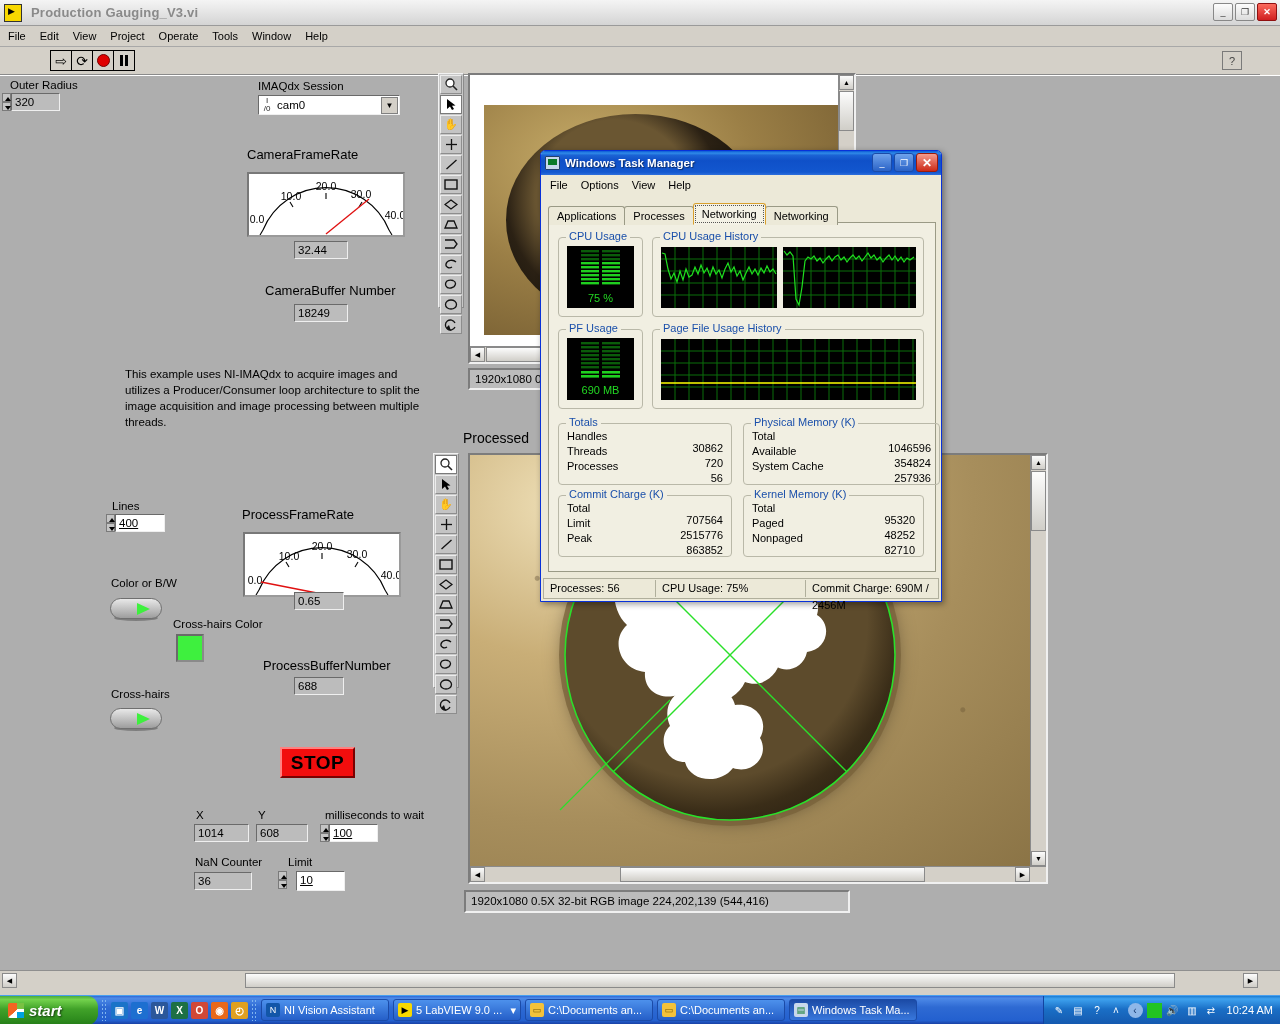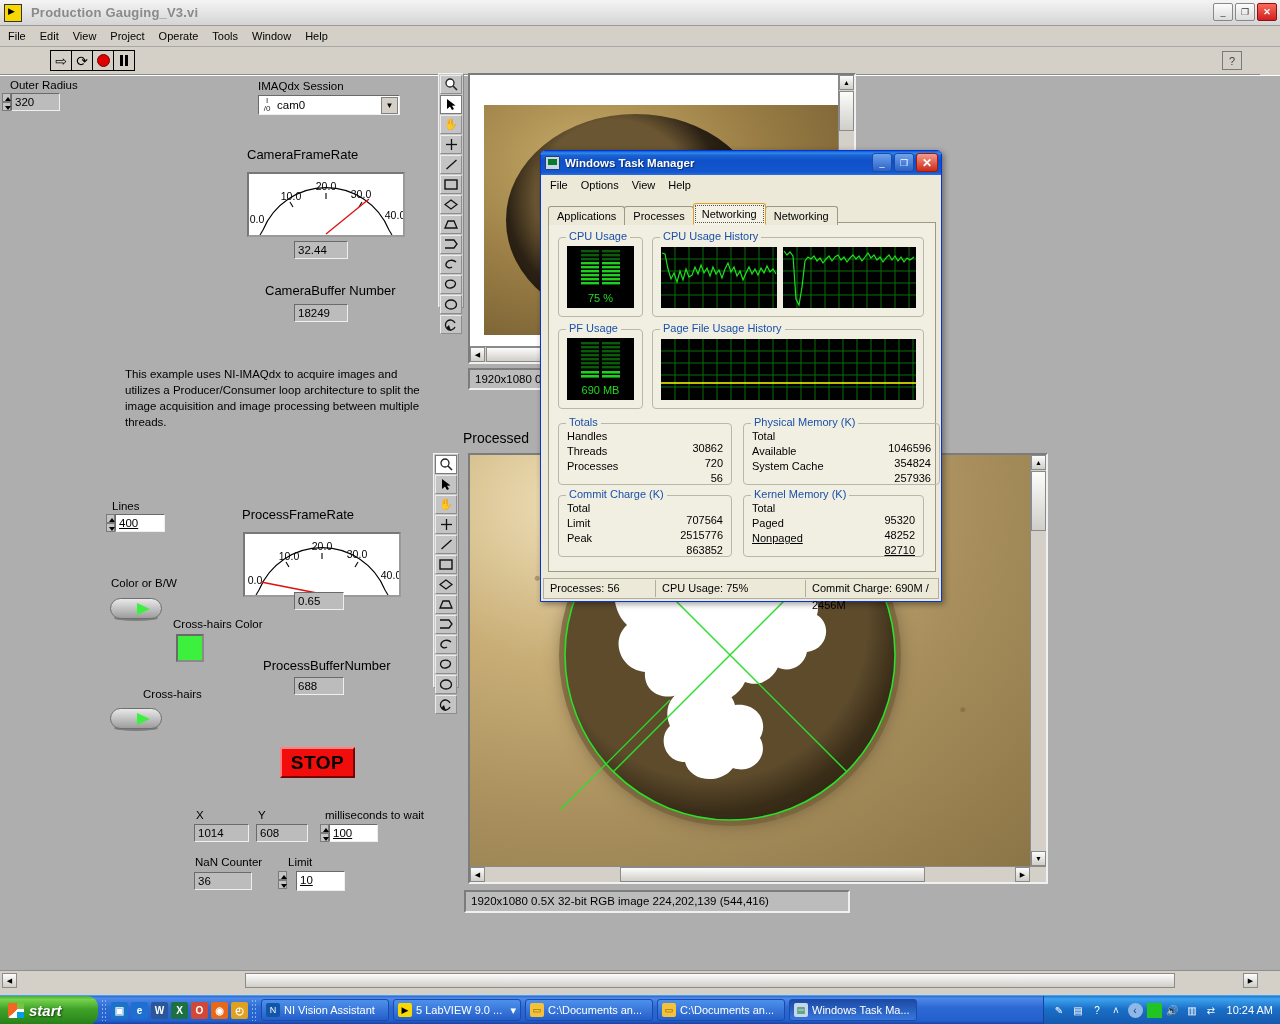--- a/index.html
+++ b/index.html
@@ -325,21 +325,21 @@
     <div class="lbl" style="left:111px; top:501px;">Color or B/W</div>
     <div class="toggle" style="left:110px; top:520px;">
       <div class="shadow"></div>
       <div class="body"></div>
       <div class="led"></div>
     </div>
 
     <div class="lbl" style="left:173px; top:542px;">Cross-hairs Color</div>
     <div class="color-box" style="left:176px; top:558px;"></div>
 
-    <div class="lbl" style="left:111px; top:612px;margin-left:32px;">Cross-hairs</div>
+    <div class="lbl" style="left:111px; top:612px;">Cross-hairs</div>
     <div class="toggle" style="left:110px; top:630px;">
       <div class="shadow"></div>
       <div class="body"></div>
       <div class="led"></div>
     </div>
 
     <div class="lbl" style="left:263px; top:582px; font-size:13px;">ProcessBufferNumber</div>
     <div class="num-ind" style="left:294px; top:601px; width:50px;">688</div>
 
     <div class="stop-btn" style="left:280px; top:671px; width:75px; height:31px;">STOP</div>
@@ -804,21 +804,21 @@
     <div class="grp" style="left:194px; top:272px; width:181px; height:62px;">
       <div class="gl">Kernel Memory (K)</div>
       <div class="statrow" style="top:6px;">
         <span class="k">Total</span>
         <span class="v">95320</span>
       </div>
       <div class="statrow" style="top:21px;">
         <span class="k">Paged</span>
         <span class="v">48252</span>
       </div>
-      <div class="statrow" style="top:36px;text-decoration:underline;">
+      <div class="statrow" style="top:36px;">
         <span class="k">Nonpaged</span>
         <span class="v">82710</span>
       </div>
     </div>
   </div>
 
   <div id="tm-status">
     <div style="width:112px;">Processes: 56</div>
     <div style="width:150px;">CPU Usage: 75%</div>
     <div style="flex:1;">Commit Charge: 690M / 2456M</div>

